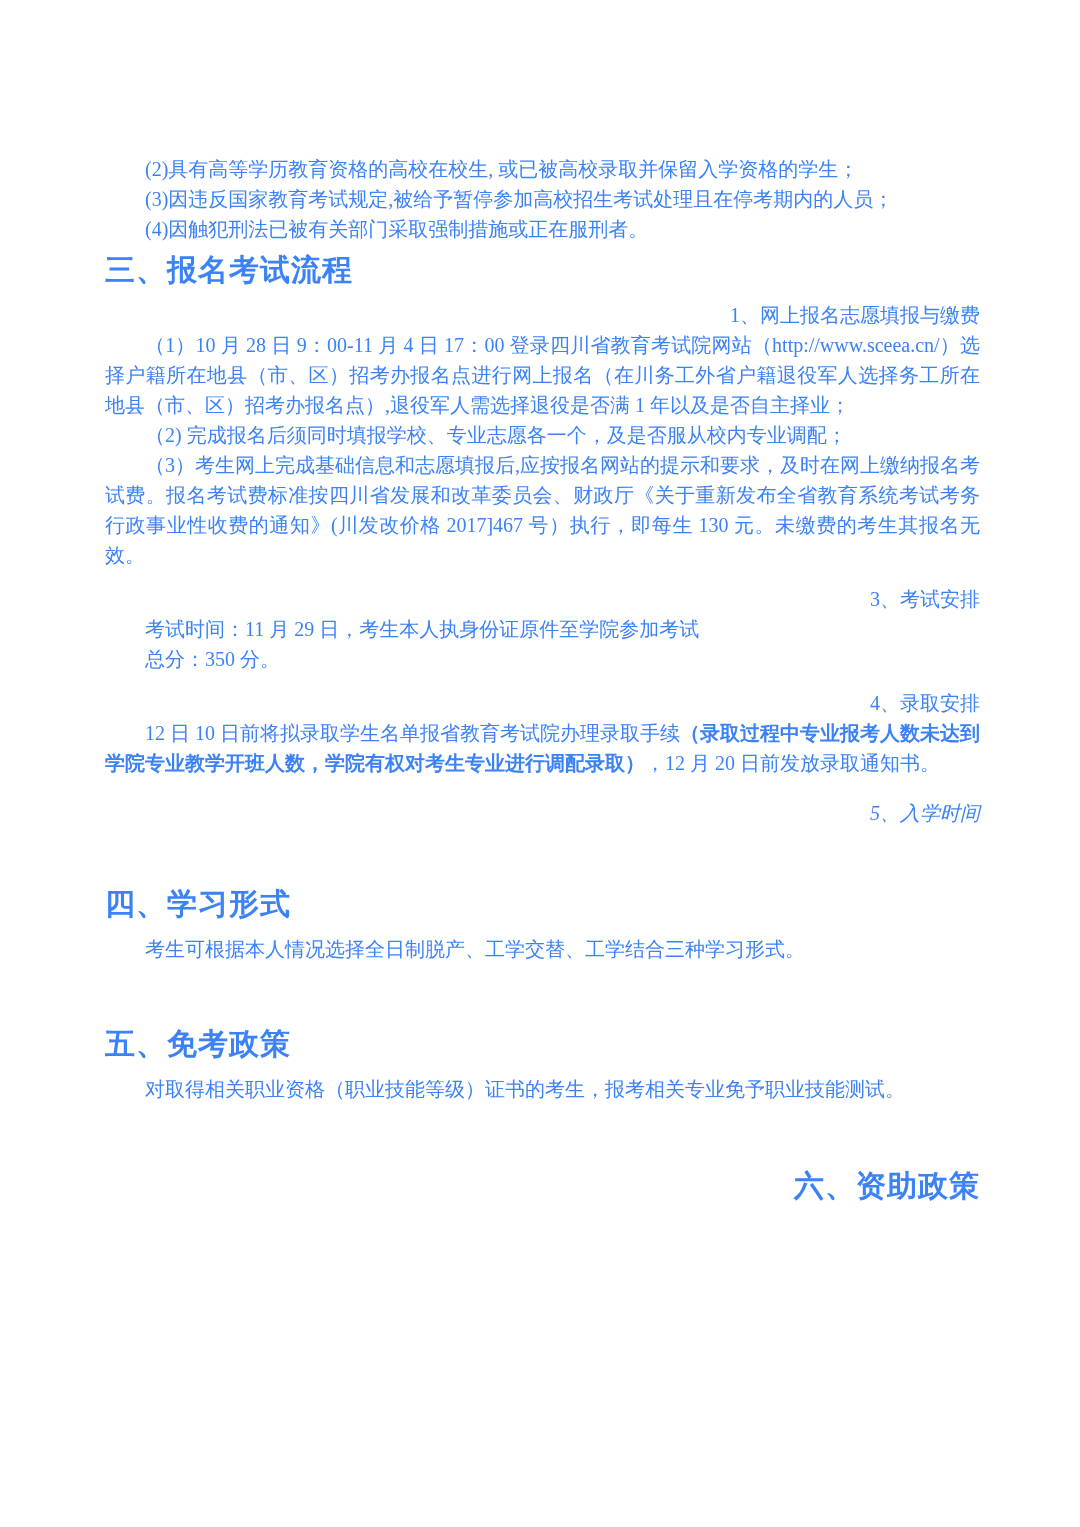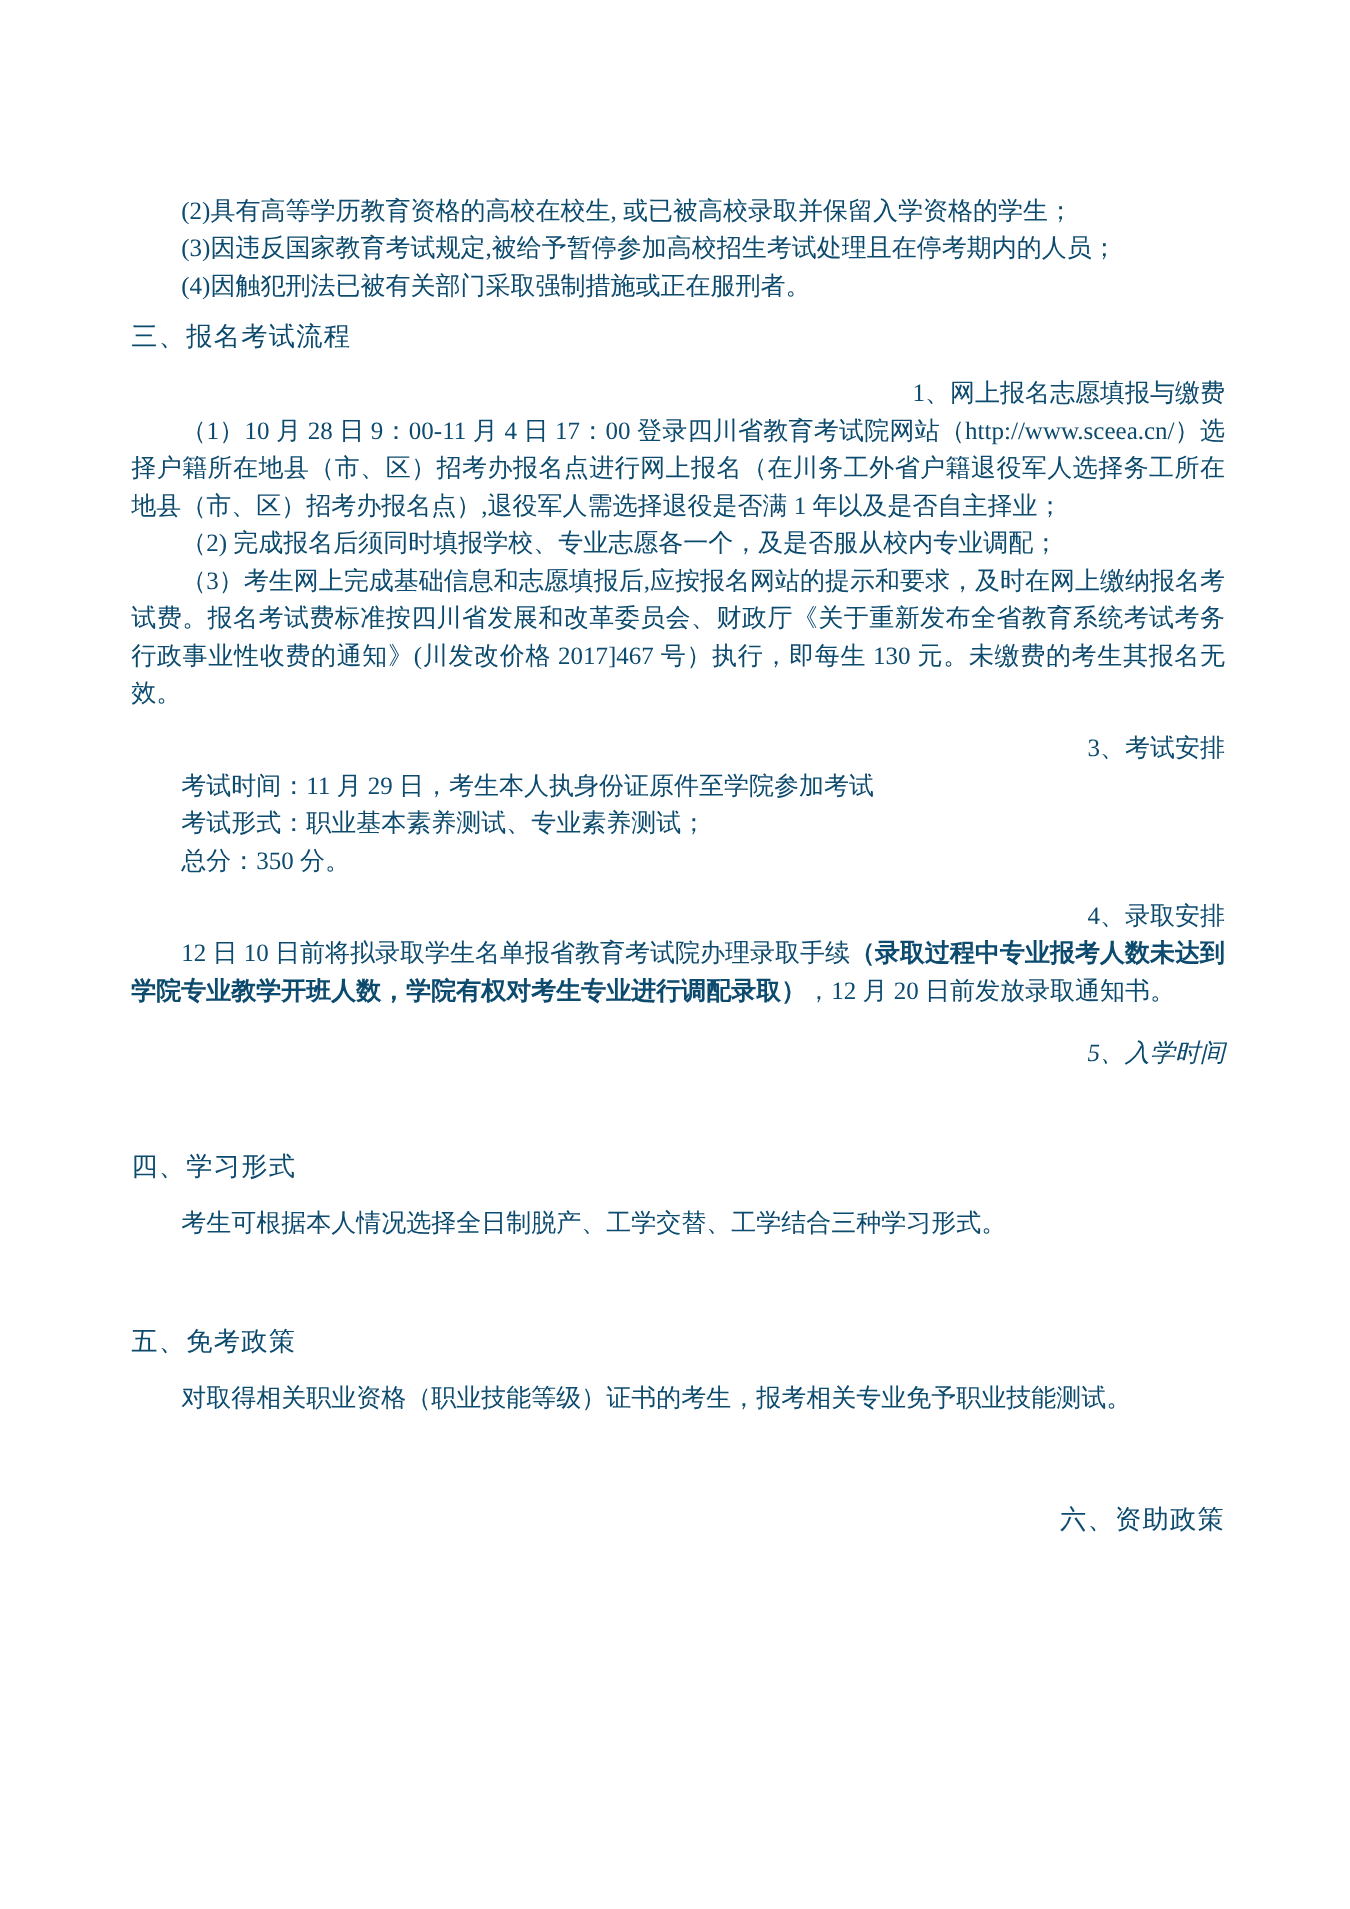--- a/index.html
+++ b/index.html
@@ -7,33 +7,33 @@
     width: 1080px;
     height: 1527px;
     background: #ffffff;
     font-family: "Liberation Serif", "DejaVu Serif", serif;
   }
   .page {
     box-sizing: border-box;
     width: 1080px;
     height: 1527px;
     padding: 154px 100px 0 105px;
-    color: #0c4a6e;
+    color: #3b82f6;
     font-size: 20px;
     line-height: 30px;
     text-align: justify;
     word-break: break-all;
   }
   p { margin: 0; }
   .indent { text-indent: 2em; }
   .heading {
     font-family: "Liberation Sans", "DejaVu Sans", sans-serif;
-    font-size: 21px;
+    font-size: 30px;
     line-height: 36px;
-    font-weight: 400;
+    font-weight: 700;
     letter-spacing: 1px;
     text-align: left;
     margin: 0;
     word-break: keep-all;
   }
   .heading-3 { margin-top: 8px; }
   .heading-4 { margin-top: 58px; }
   .heading-5 { margin-top: 62px; }
   .heading-6 { margin-top: 64px; text-align: right; }
   .subsection { margin-top: 14px; }
@@ -60,21 +60,20 @@
     <p class="sub-title">1、网上报名志愿填报与缴费</p>
     <p class="indent">（1）10 月 28 日 9：00-11 月 4 日 17：00 登录四川省教育考试院网站（http://www.sceea.cn/）选择户籍所在地县（市、区）招考办报名点进行网上报名（在川务工外省户籍退役军人选择务工所在地县（市、区）招考办报名点）,退役军人需选择退役是否满 1 年以及是否自主择业；</p>
     <p class="indent">（2) 完成报名后须同时填报学校、专业志愿各一个，及是否服从校内专业调配；</p>
     <p class="indent">（3）考生网上完成基础信息和志愿填报后,应按报名网站的提示和要求，及时在网上缴纳报名考试费。报名考试费标准按四川省发展和改革委员会、财政厅《关于重新发布全省教育系统考试考务行政事业性收费的通知》(川发改价格 2017]467 号）执行，即每生 130 元。未缴费的考生其报名无效。</p>
   </div>
 
 
   <div class="subsection">
     <p class="sub-title">3、考试安排</p>
     <p class="indent">考试时间：11 月 29 日，考生本人执身份证原件至学院参加考试</p>
-    <p class="indent">考试形式：职业基本素养测试、专业素养测试；</p>
     <p class="indent">总分：350 分。</p>
   </div>
 
   <div class="subsection">
     <p class="sub-title">4、录取安排</p>
     <p class="indent"><span>12 日 10 日前将拟录取学生名单报省教育考试院办理录取手续</span><span class="bold">（录取过程中专业报考人数未达到学院专业教学开班人数，学院有权对考生专业进行调配录取）</span><span>，12 月 20 日前发放录取通知书。</span></p>
   </div>
 
   <div class="subsection last">
     <p class="sub-title">5、入学时间</p>

